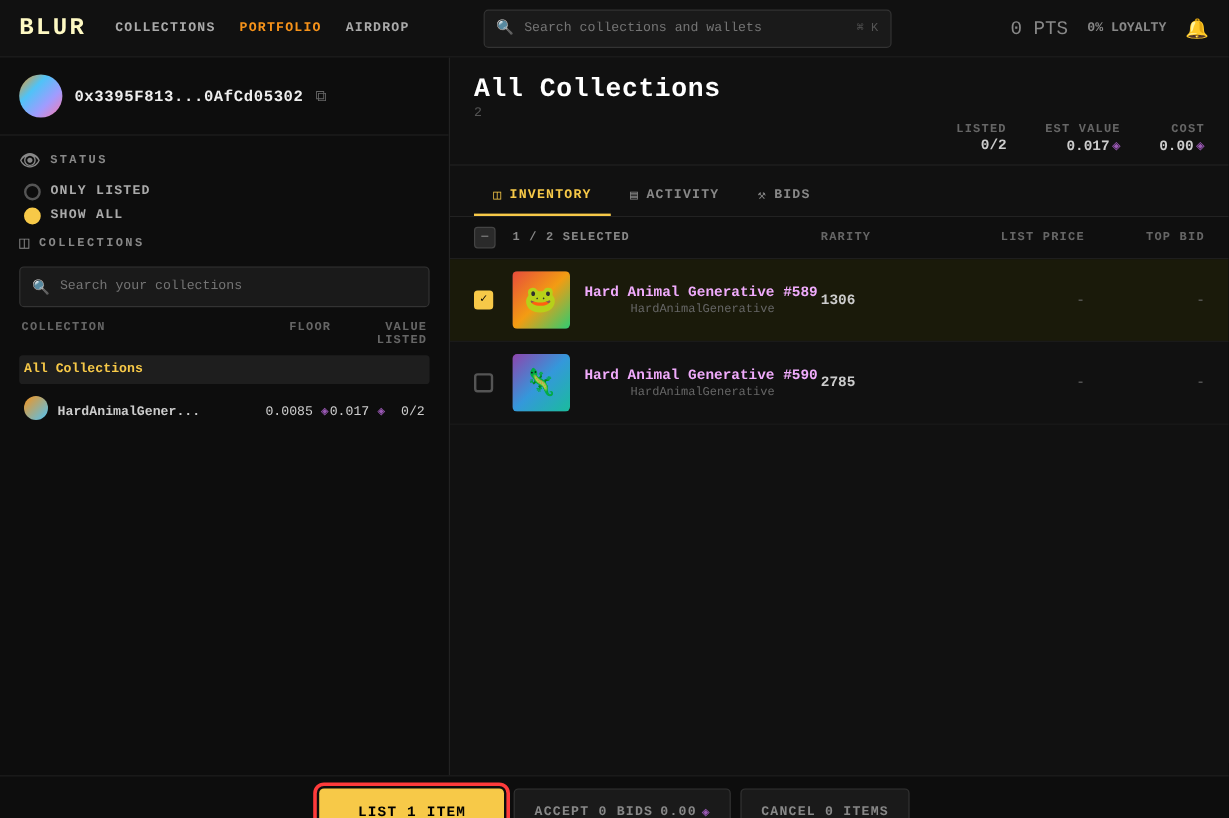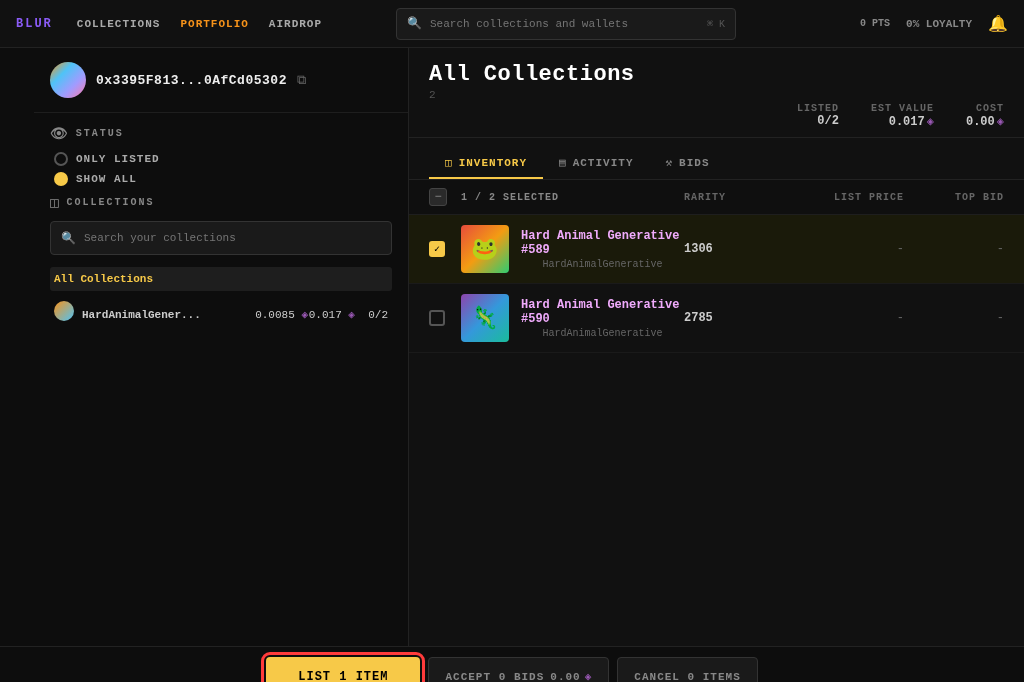--- a/index.html
+++ b/index.html
@@ -18,22 +18,22 @@
     .topnav {
       background: #111;
       height: 48px;
       display: flex;
       align-items: center;
       padding: 0 16px;
       border-bottom: 1px solid #222;
       gap: 24px;
     }
     .logo {
-      color: #8b5cf6;
-      font-size: 12px;
+      color: #fef9c3;
+      font-size: 20px;
       font-weight: 900;
       letter-spacing: 2px;
     }
     .nav-links {
       display: flex;
       gap: 20px;
     }
     .nav-link {
       color: #aaa;
       font-size: 11px;
@@ -71,22 +71,22 @@
       font-size: 10px;
     }
     .nav-right {
       display: flex;
       align-items: center;
       gap: 16px;
       margin-left: auto;
     }
     .nav-pts {
       color: #888;
-      font-size: 10px;
-      font-weight: 700;
+      font-size: 16px;
+      font-weight: 400;
     }
     .nav-loyalty {
       color: #888;
       font-size: 11px;
       font-weight: 700;
     }
     .notif-icon {
       color: #888;
       font-size: 16px;
       cursor: pointer;
@@ -100,21 +100,20 @@
 
     
     .sidebar {
       width: 375px;
       min-width: 375px;
       background: #0d0d0d;
       border-right: 1px solid #222;
       display: flex;
       flex-direction: column;
       overflow: hidden;
-      margin-left: 34px;
     }
 
     
     .wallet-header {
       display: flex;
       align-items: center;
       gap: 10px;
       padding: 14px 16px;
       border-bottom: 1px solid #1e1e1e;
     }
@@ -591,20 +590,25 @@
     </div>
 
     <div class="collections-section">
       <div class="collections-title">
         <span class="section-icon">◫</span>
         <span>COLLECTIONS</span>
       </div>
       <div class="collections-search">
         <span style="color:#666; font-size:12px;">🔍</span>
         <input type="text" placeholder="Search your collections" style="">
+      </div>
+      <div class="col-headers">
+        <span class="col-h-collection">COLLECTION</span>
+        <span class="col-h-floor">FLOOR</span>
+        <span class="col-h-value">VALUE LISTED</span>
       </div>
       <div class="collection-list">
 
         <div class="collection-row all-collections selected">
           <span class="collection-row-name">All Collections</span>
         </div>
 
         <div class="collection-row" style="margin-top:4px;align-items:flex-end;">
           <div class="collection-row-icon"></div>
           <span class="collection-row-name" style="color:#ccc; font-weight:700;">HardAnimalGener...</span>

